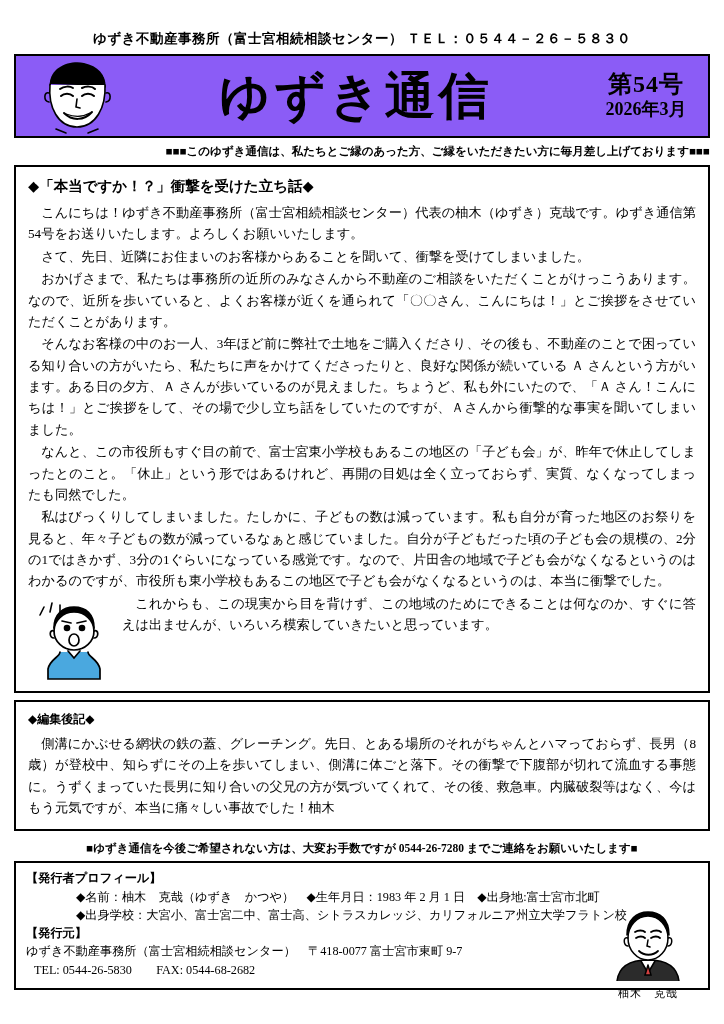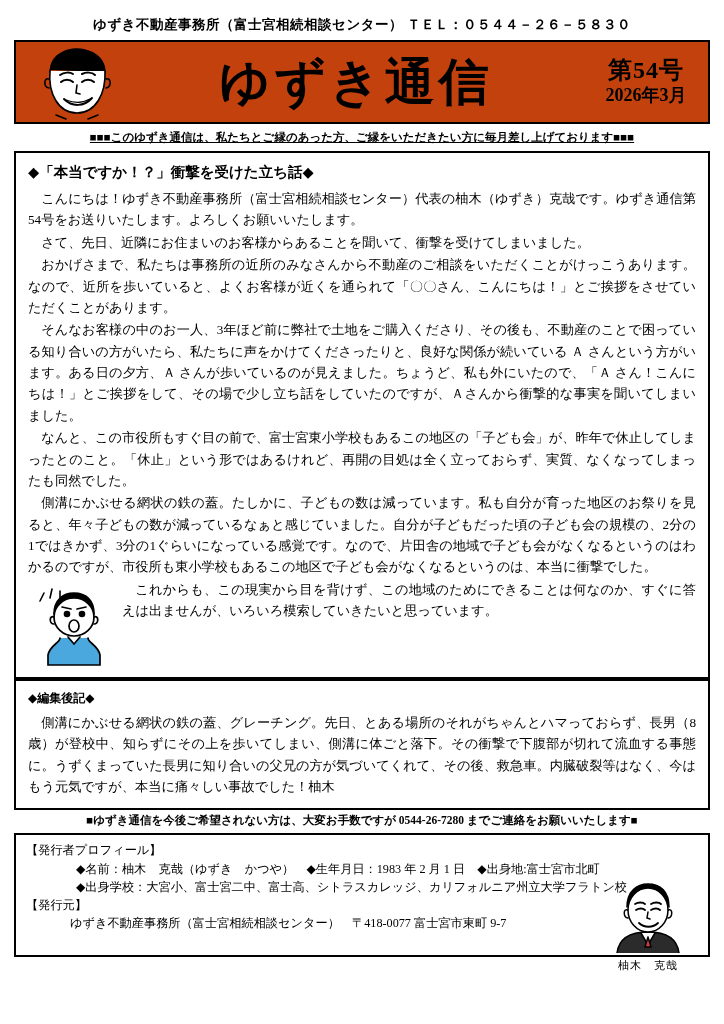--- a/index.html
+++ b/index.html
@@ -9,42 +9,42 @@
     height: 1024px;
     background: #ffffff;
     font-family: "Liberation Serif", "DejaVu Serif", serif;
     color: #000;
     overflow: hidden;
   }
   .page {
     position: relative;
     width: 724px;
     height: 1024px;
-    padding: 0 14px;
+    padding: 14px 14px;
   }
 
   
   .topline {
     text-align: center;
     font-size: 13.5px;
     font-weight: bold;
     letter-spacing: 0.5px;
     padding-top: 16px;
     padding-bottom: 6px;
     white-space: nowrap;
   }
 
   
   .masthead {
     border: 2px solid #000;
     height: 84px;
     display: flex;
     align-items: center;
     position: relative;
-    background: #c2410c;
+    background: #8b5cf6;
   }
   .mast-face {
     width: 110px;
     height: 78px;
     margin-left: 6px;
     position: relative;
     flex: 0 0 auto;
   }
   .mast-title {
     flex: 1 1 auto;
@@ -72,32 +72,32 @@
   .mast-issue .date {
     font-size: 18px;
     font-weight: bold;
     display: block;
     line-height: 1.2;
     font-family: Liberation Serif, serif;
   }
 
   
   .strap {
-    text-align: center;
+    text-align: right;
     font-size: 11.5px;
     font-weight: bold;
     padding: 6px 0 6px 0;
     white-space: nowrap;
-    text-decoration: underline;
   }
 
   
   .box {
     border: 2px solid #000;
     padding: 8px 12px 10px 12px;
+    margin-bottom: 7px;
   }
   .art-head {
     font-size: 14.5px;
     font-weight: bold;
     margin: 2px 0 6px 0;
   }
   p.para {
     font-size: 13.2px;
     line-height: 1.62;
     margin: 0 0 1px 0;
@@ -138,38 +138,37 @@
     border: 2px solid #000;
     padding: 6px 10px 8px 10px;
     position: relative;
     min-height: 124px;
   }
   .profile .line {
     font-size: 12.2px;
     line-height: 1.5;
     white-space: nowrap;
   }
-  .profile .bold { font-weight: normal; }
+  .profile .bold { font-weight: bold; }
   .profile .indent { padding-left: 2px; margin-left: 48px; }
   .pf-face {
     position: absolute;
     right: 14px;
     top: 42px;
     width: 92px;
     text-align: center;
   }
   .pf-face .cap {
     font-size: 11px;
     margin-top: 1px;
     letter-spacing: 1px;
   }
   .addr {
     font-size: 12.2px;
     line-height: 1.55;
-    margin-left: 44px;
   }
   .tel {
     font-size: 12.2px;
     line-height: 1.55;
     padding-left: 8px;
     font-family: "Liberation Serif", serif;
   }
 </style>
 </head>
 <body>
@@ -215,21 +214,21 @@
 
   <div class="strap">■■■このゆずき通信は、私たちとご縁のあった方、ご縁をいただきたい方に毎月差し上げております■■■</div>
 
   <div class="box">
     <div class="art-head">◆「本当ですか！？」衝撃を受けた立ち話◆</div>
     <p class="para">こんにちは！ゆずき不動産事務所（富士宮相続相談センター）代表の柚木（ゆずき）克哉です。ゆずき通信第54号をお送りいたします。よろしくお願いいたします。</p>
     <p class="para">さて、先日、近隣にお住まいのお客様からあることを聞いて、衝撃を受けてしまいました。</p>
     <p class="para">おかげさまで、私たちは事務所の近所のみなさんから不動産のご相談をいただくことがけっこうあります。なので、近所を歩いていると、よくお客様が近くを通られて「〇〇さん、こんにちは！」とご挨拶をさせていただくことがあります。</p>
     <p class="para">そんなお客様の中のお一人、3年ほど前に弊社で土地をご購入くださり、その後も、不動産のことで困っている知り合いの方がいたら、私たちに声をかけてくださったりと、良好な関係が続いている Ａ さんという方がいます。ある日の夕方、Ａ さんが歩いているのが見えました。ちょうど、私も外にいたので、「Ａ さん！こんにちは！」とご挨拶をして、その場で少し立ち話をしていたのですが、Ａさんから衝撃的な事実を聞いてしまいました。</p>
     <p class="para">なんと、この市役所もすぐ目の前で、富士宮東小学校もあるこの地区の「子ども会」が、昨年で休止してしまったとのこと。「休止」という形ではあるけれど、再開の目処は全く立っておらず、実質、なくなってしまったも同然でした。</p>
-    <p class="para">側溝にかぶせる網状の鉄の蓋。たしかに、子どもの数は減っています。私も自分が育った地区のお祭りを見ると、年々子どもの数が減っているなぁと感じていました。自分が子どもだった頃の子ども会の規模の、2分の1ではきかず、3分の1ぐらいになっている感覚です。なので、片田舎の地域で子ども会がなくなるというのはわかるのですが、市役所も東小学校もあるこの地区で子ども会がなくなるというのは、本当に衝撃でした。</p>
+    <p class="para">私はびっくりしてしまいました。たしかに、子どもの数は減っています。私も自分が育った地区のお祭りを見ると、年々子どもの数が減っているなぁと感じていました。自分が子どもだった頃の子ども会の規模の、2分の1ではきかず、3分の1ぐらいになっている感覚です。なので、片田舎の地域で子ども会がなくなるというのはわかるのですが、市役所も東小学校もあるこの地区で子ども会がなくなるというのは、本当に衝撃でした。</p>
 
     <div class="figwrap clearfix">
       <div class="boy">
         <svg viewBox="0 0 86 86" width="86" height="86">
           <g stroke="#000" stroke-width="1.7" fill="none" stroke-linecap="round">
 
             <path d="M14 12 L10 20 M22 8 L20 17 M30 10 L30 18" stroke-width="1.6"></path>
 
             <path d="M24 32 C24 18, 34 12, 44 12 C55 12, 64 18, 64 32" fill="#000" stroke="none"></path>
 
@@ -261,20 +260,21 @@
   </div>
 
   <div class="notice">■ゆずき通信を今後ご希望されない方は、大変お手数ですが 0544-26-7280 までご連絡をお願いいたします■</div>
 
   <div class="profile">
     <div class="line bold">【発行者プロフィール】</div>
     <div class="line indent">◆名前：柚木　克哉（ゆずき　かつや）　◆生年月日：1983 年 2 月 1 日　◆出身地:富士宮市北町</div>
     <div class="line indent">◆出身学校：大宮小、富士宮二中、富士高、シトラスカレッジ、カリフォルニア州立大学フラトン校</div>
     <div class="line bold">【発行元】</div>
     <div class="addr">ゆずき不動産事務所（富士宮相続相談センター）　〒418-0077  富士宮市東町 9-7</div>
+    <div class="tel">TEL: 0544-26-5830　　FAX: 0544-68-2682</div>
 
     <div class="pf-face">
       <svg viewBox="0 0 90 76" width="90" height="76">
         <g stroke="#000" stroke-width="1.5" fill="none" stroke-linecap="round">
 
           <path d="M14 76 C16 60, 30 55, 45 55 C60 55, 74 60, 76 76" fill="#2b2b2b" stroke="#000"></path>
           <path d="M38 56 L45 68 L52 56" fill="#ffffff" stroke="#000"></path>
           <path d="M45 60 L42 70 L48 70 L45 60" fill="#d04040" stroke="#000"></path>
 
           <path d="M24 30 C24 14, 34 7, 45 7 C57 7, 66 14, 66 30" fill="#000" stroke="none"></path>

